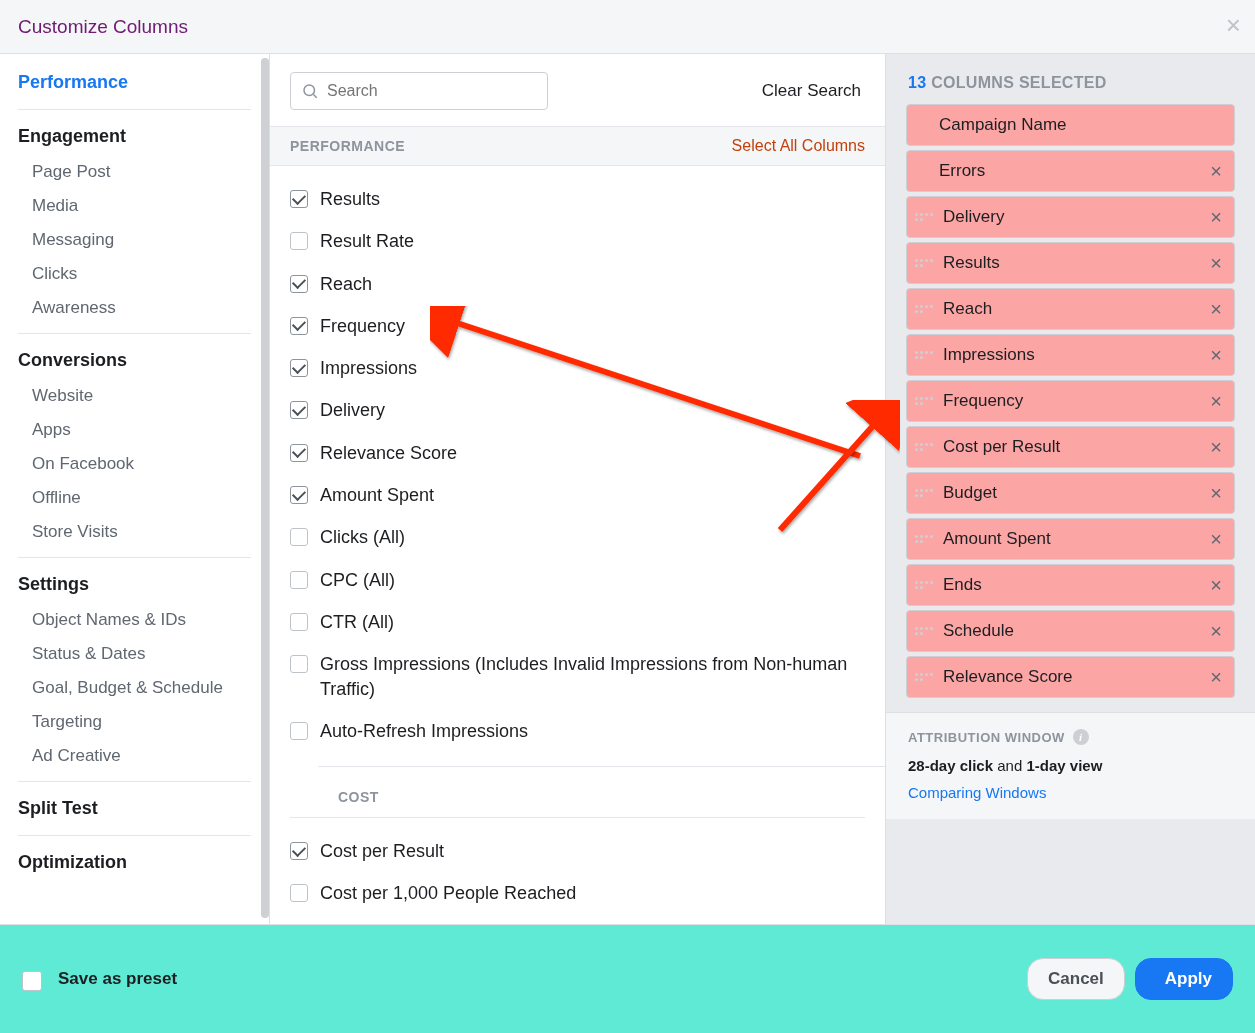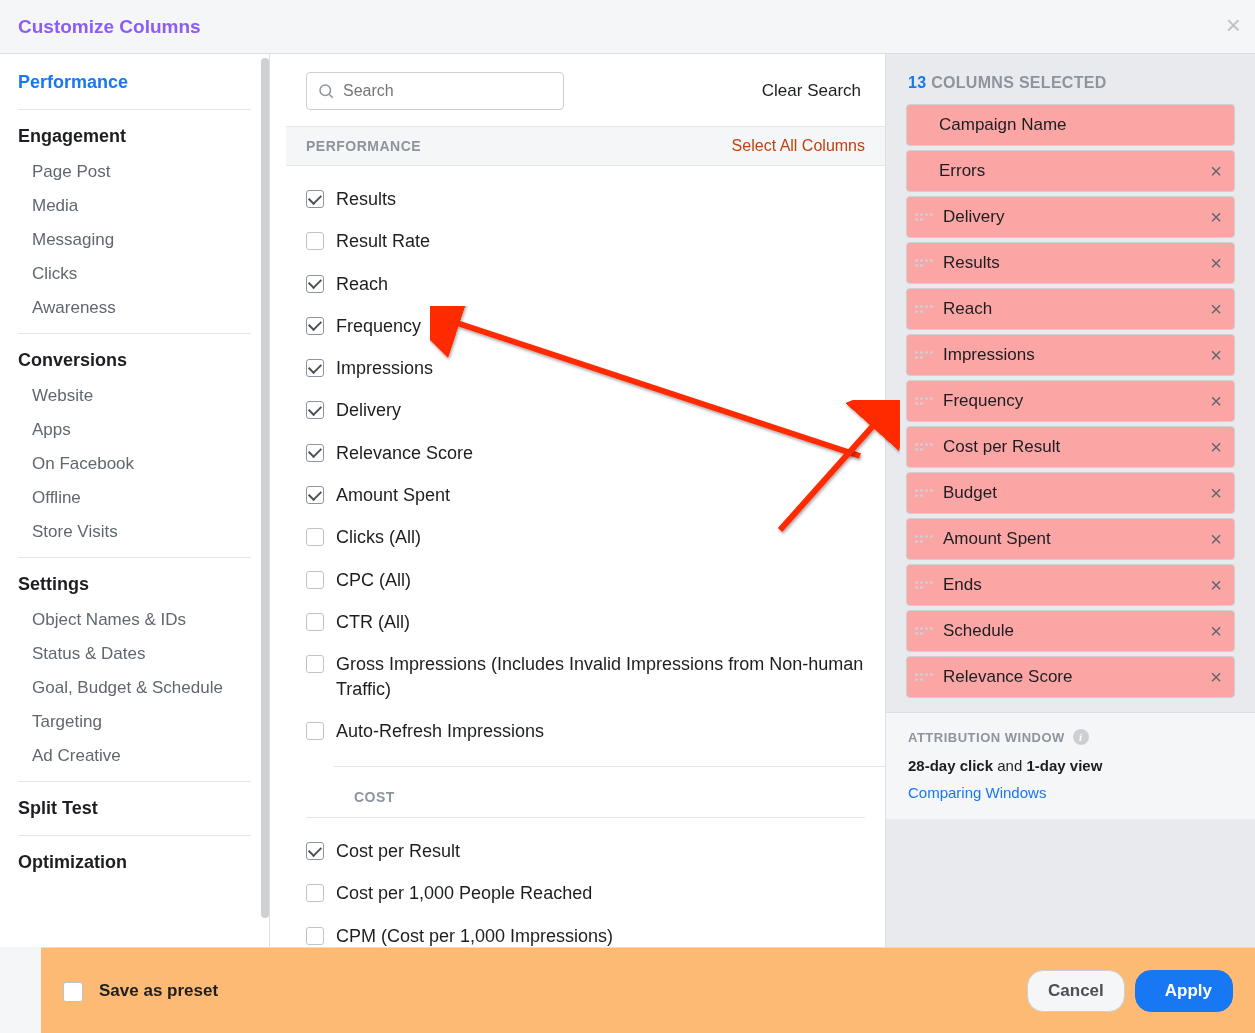--- a/index.html
+++ b/index.html
@@ -18,21 +18,21 @@
   
   .dlg-header {
     height: 54px;
     background: #f5f6f7;
     border-bottom: 1px solid #dddfe2;
     display: flex;
     align-items: center;
     padding: 0 18px;
     position: relative;
   }
-  .dlg-title { font-size: 19px; font-weight: 700; color: #8b5cf6; }
+  .dlg-title { font-size: 19px; font-weight: 400; color: #701a75; }
   .dlg-close { position: absolute; right: 14px; top: 10px; font-size: 26px; color: #bec3c9; cursor: pointer; }
 
   
   .dlg-body {
     display: flex;
     height: calc(100% - 54px - 86px);
     background: #fff;
   }
 
   
@@ -77,21 +77,20 @@
     cursor: pointer;
   }
   .side-sep { border-top: 1px solid #e4e6eb; margin: 8px 18px; }
 
   
   .middle {
     flex: 1 1 auto;
     display: flex;
     flex-direction: column;
     overflow: hidden;
-    padding-left: 16px;
   }
   .search-bar {
     display: flex;
     align-items: center;
     gap: 20px;
     padding: 18px 20px 16px 20px;
   }
   .search-box {
     display: flex;
     align-items: center;
@@ -253,27 +252,26 @@
     display: inline-flex; align-items: center; justify-content: center;
     font-size: 11px; font-style: italic; font-family: Georgia, serif;
   }
   .attr-line b { font-weight: 700; }
   .attr-link { color: #1877f2; margin-top: 10px; display: inline-block; cursor: pointer; }
 
   
   .dlg-footer {
     position: absolute;
     left: 0; right: 0; bottom: 0;
-    height: 86px;
-    background: #fdba74;
+    height: 109px;
+    background: #5eead4;
     border-top: 1px solid #dddfe2;
     display: flex;
     align-items: center;
     padding: 0 22px;
-    margin-left: 41px;
   }
   .save-preset {
     display: flex; align-items: center; gap: 16px;
     font-size: 17px; font-weight: 600; color: #1c1e21;
     cursor: pointer;
   }
   .save-preset .cb { width: 20px; height: 20px; }
   .footer-spacer { flex: 1; }
   .btn {
     height: 42px;

